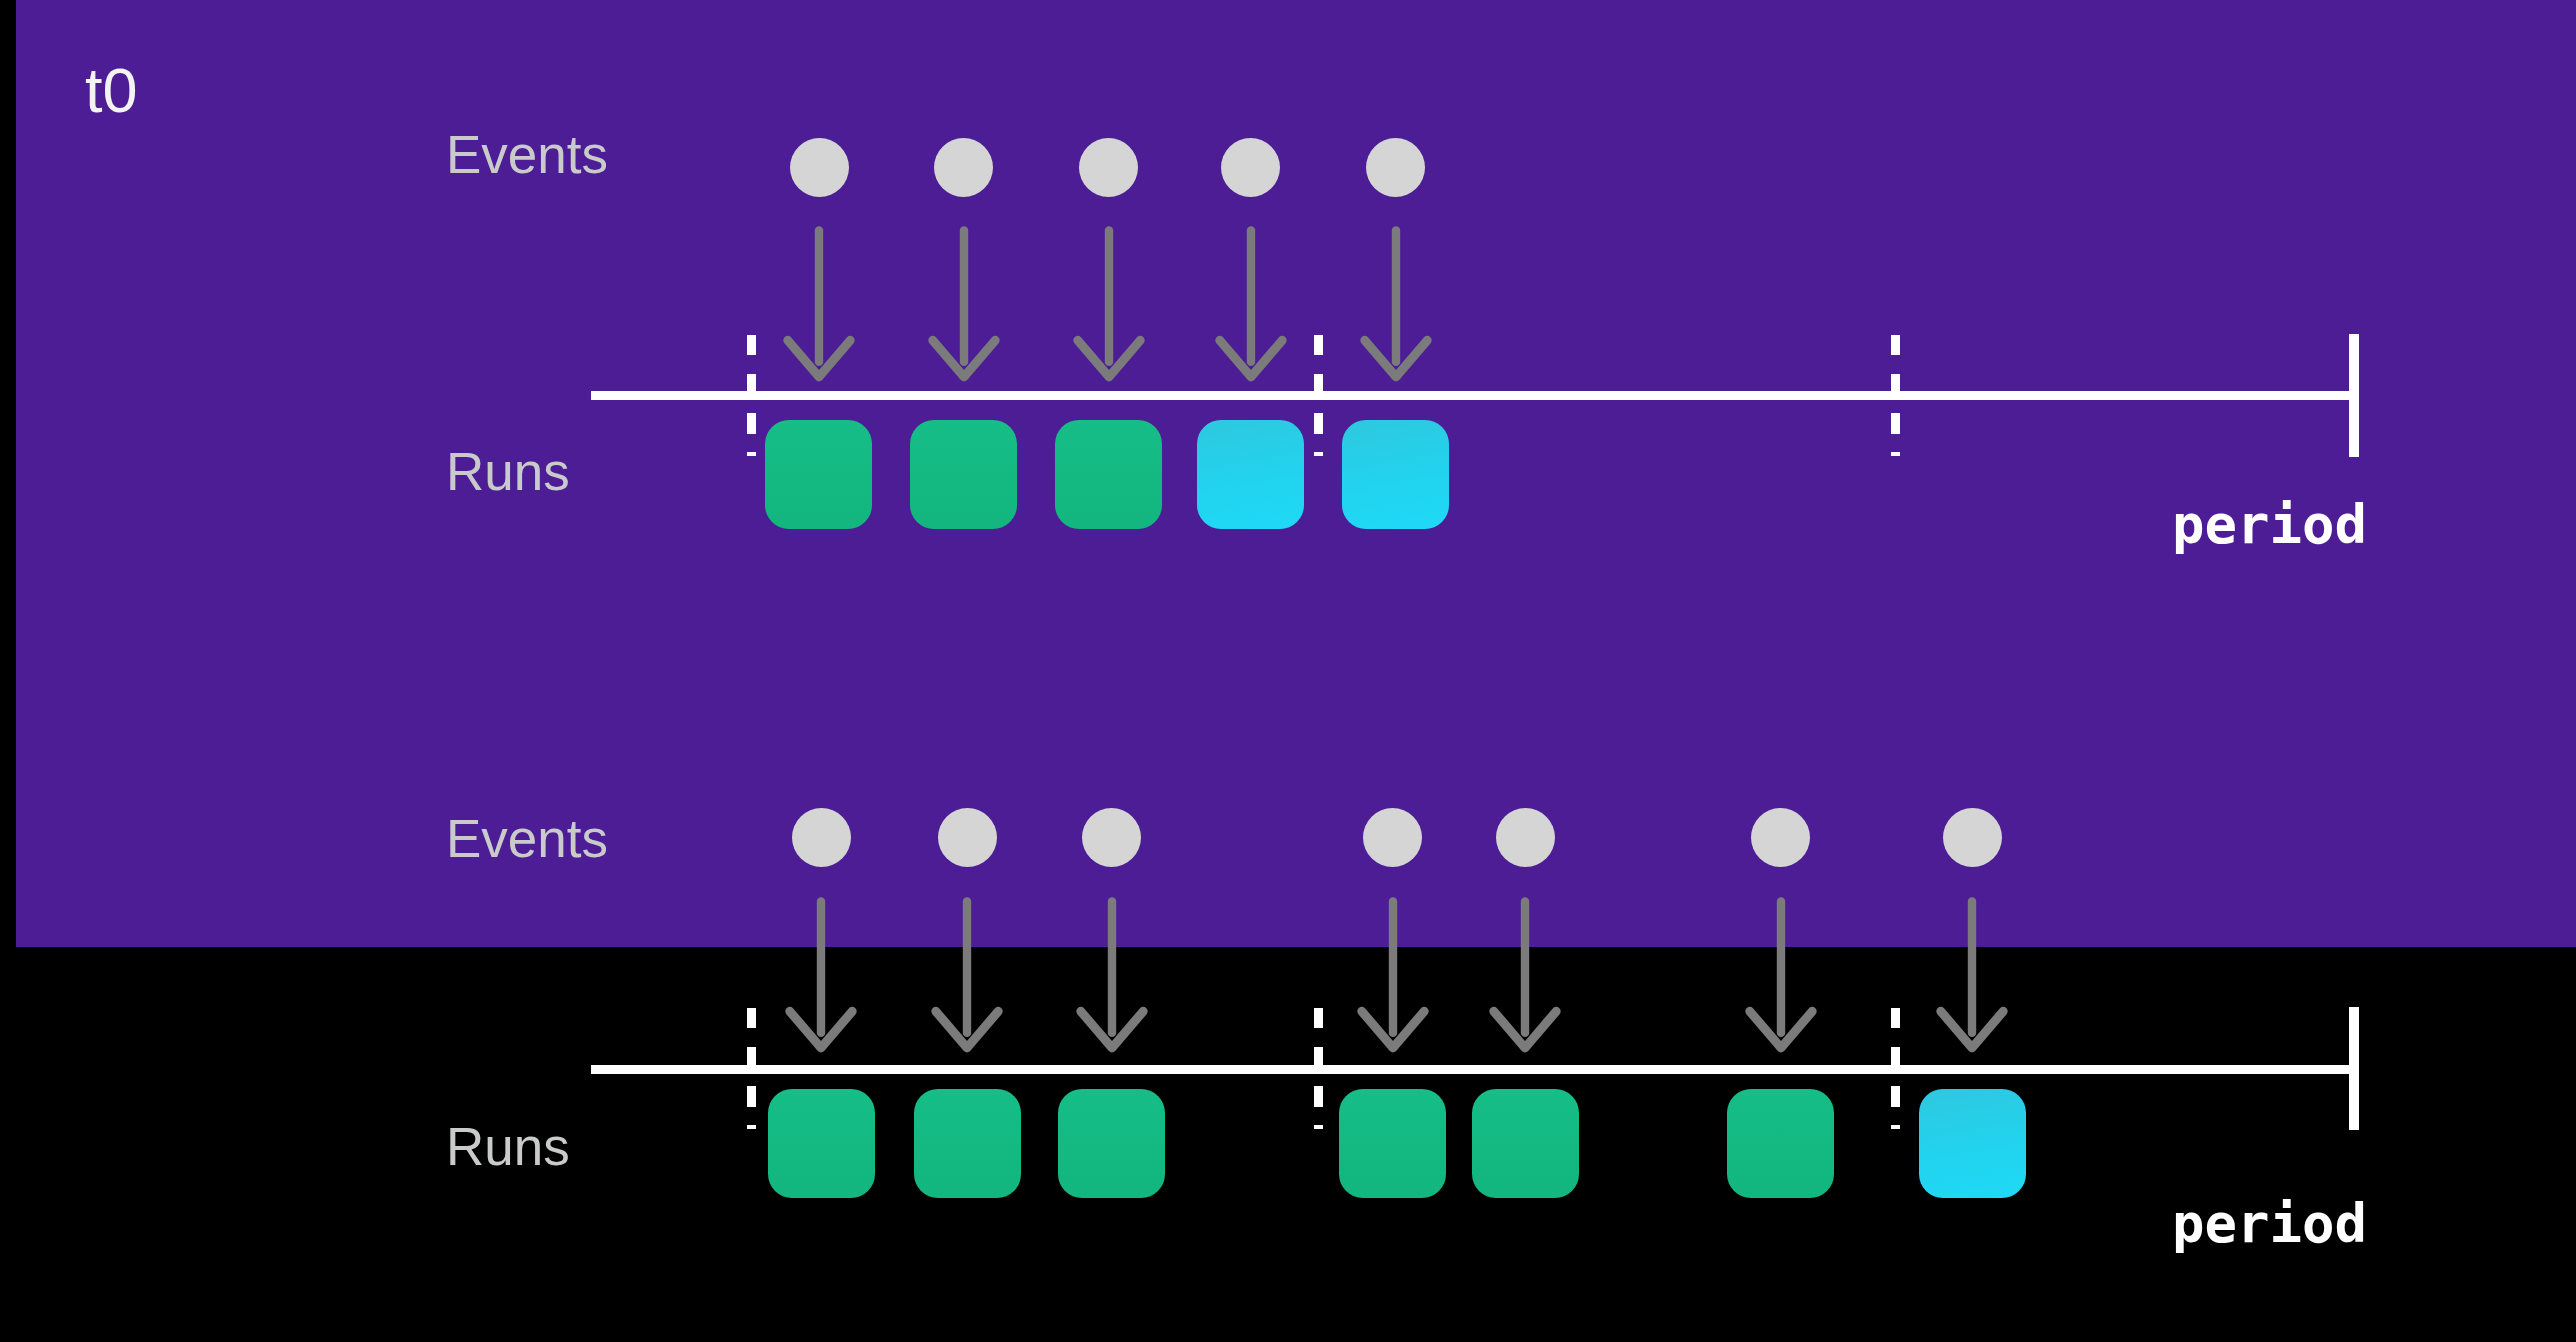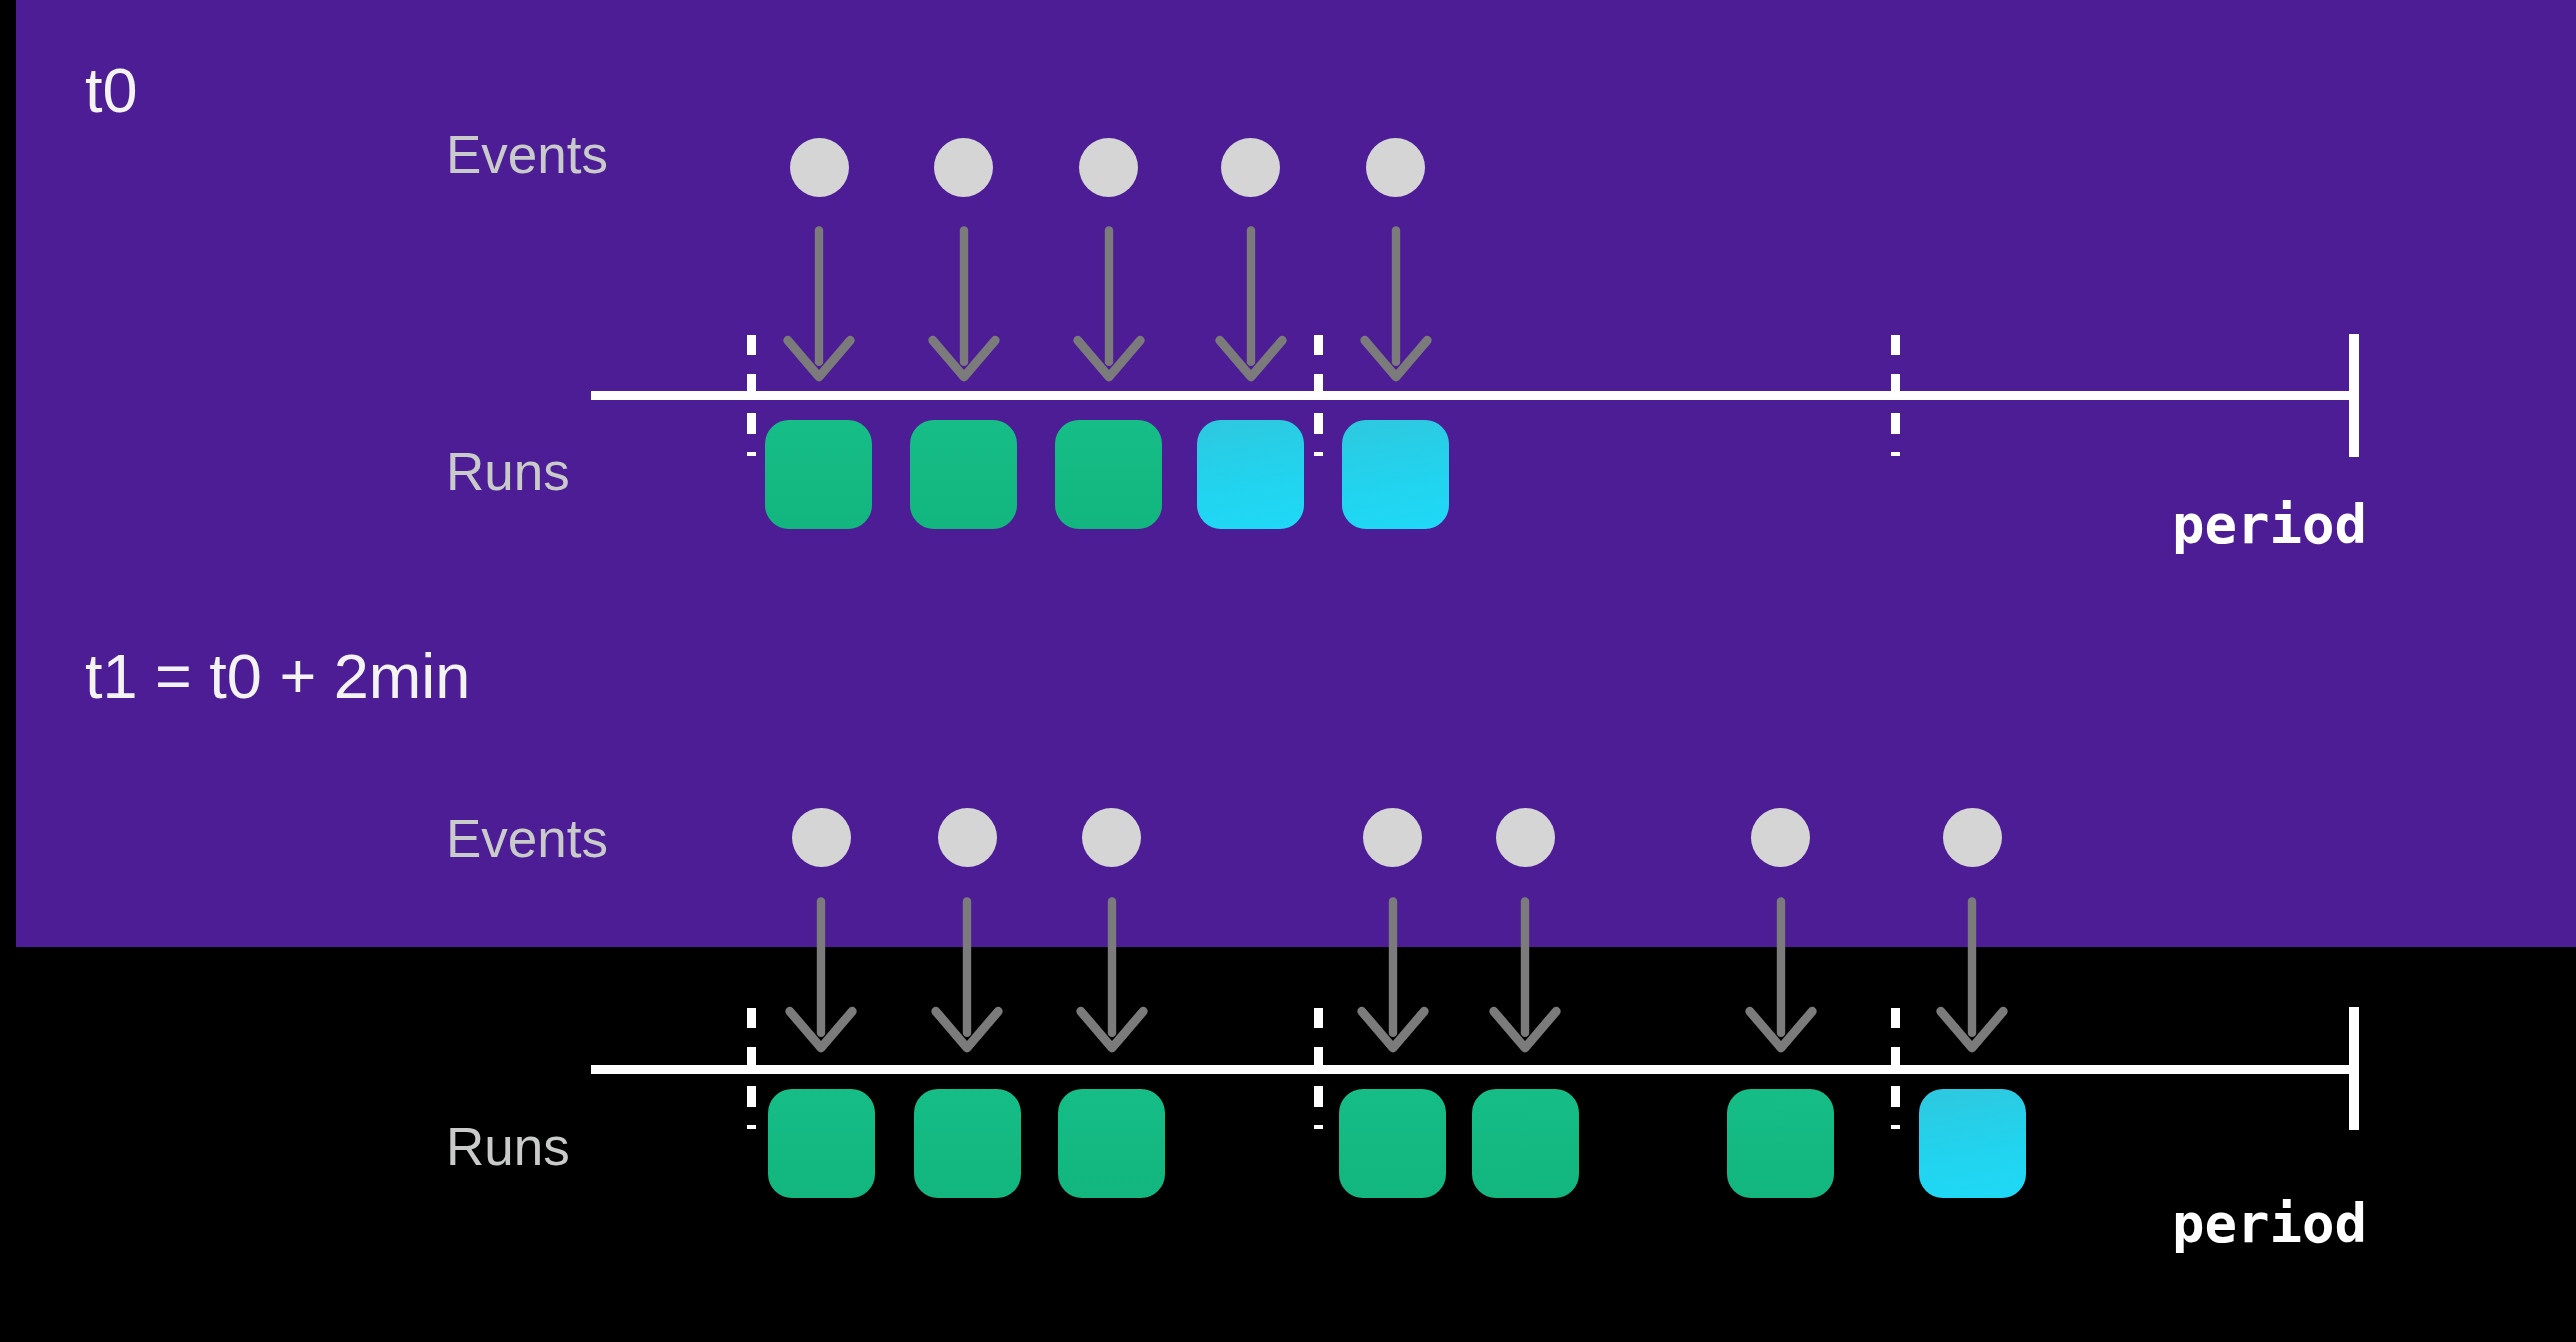--- a/index.html
+++ b/index.html
@@ -122,21 +122,20 @@
     <div class="run-group">
         <div class="run-square green" style="left: 749px; top: 420px; width: 107px; height: 109px;"></div>
         <div class="run-square green" style="left: 894px; top: 420px; width: 107px; height: 109px;"></div>
         <div class="run-square green" style="left: 1039px; top: 420px; width: 107px; height: 109px;"></div>
         <div class="run-square cyan" style="left: 1181px; top: 420px; width: 107px; height: 109px;"></div>
         <div class="run-square cyan" style="left: 1326px; top: 420px; width: 107px; height: 109px;"></div>
       </div>
   </section>
 
   <section class="panel">
-    <div class="title" style="left: 69px; top: 640px;">t1 = t0 + 2min</div>
     <div class="side-label events-label" style="left: 430px; top: 838px;">Events</div>
     <div class="side-label runs-label" style="left: 430px; top: 1146px;">Runs</div>
     <div class="timeline" style="left: 575px; top: 1065px; width: 1767px;"></div>
     <div class="end-tick" style="left: 2333px; top: 1007px;"></div>
     <div class="period-label" style="left: 2156px; top: 1197px;">period</div>
     <div class="dash-group">
         <div class="dash" style="left: 731px; top: 1008px;"></div>
         <div class="dash" style="left: 1298px; top: 1008px;"></div>
         <div class="dash" style="left: 1875px; top: 1008px;"></div>
       </div>

